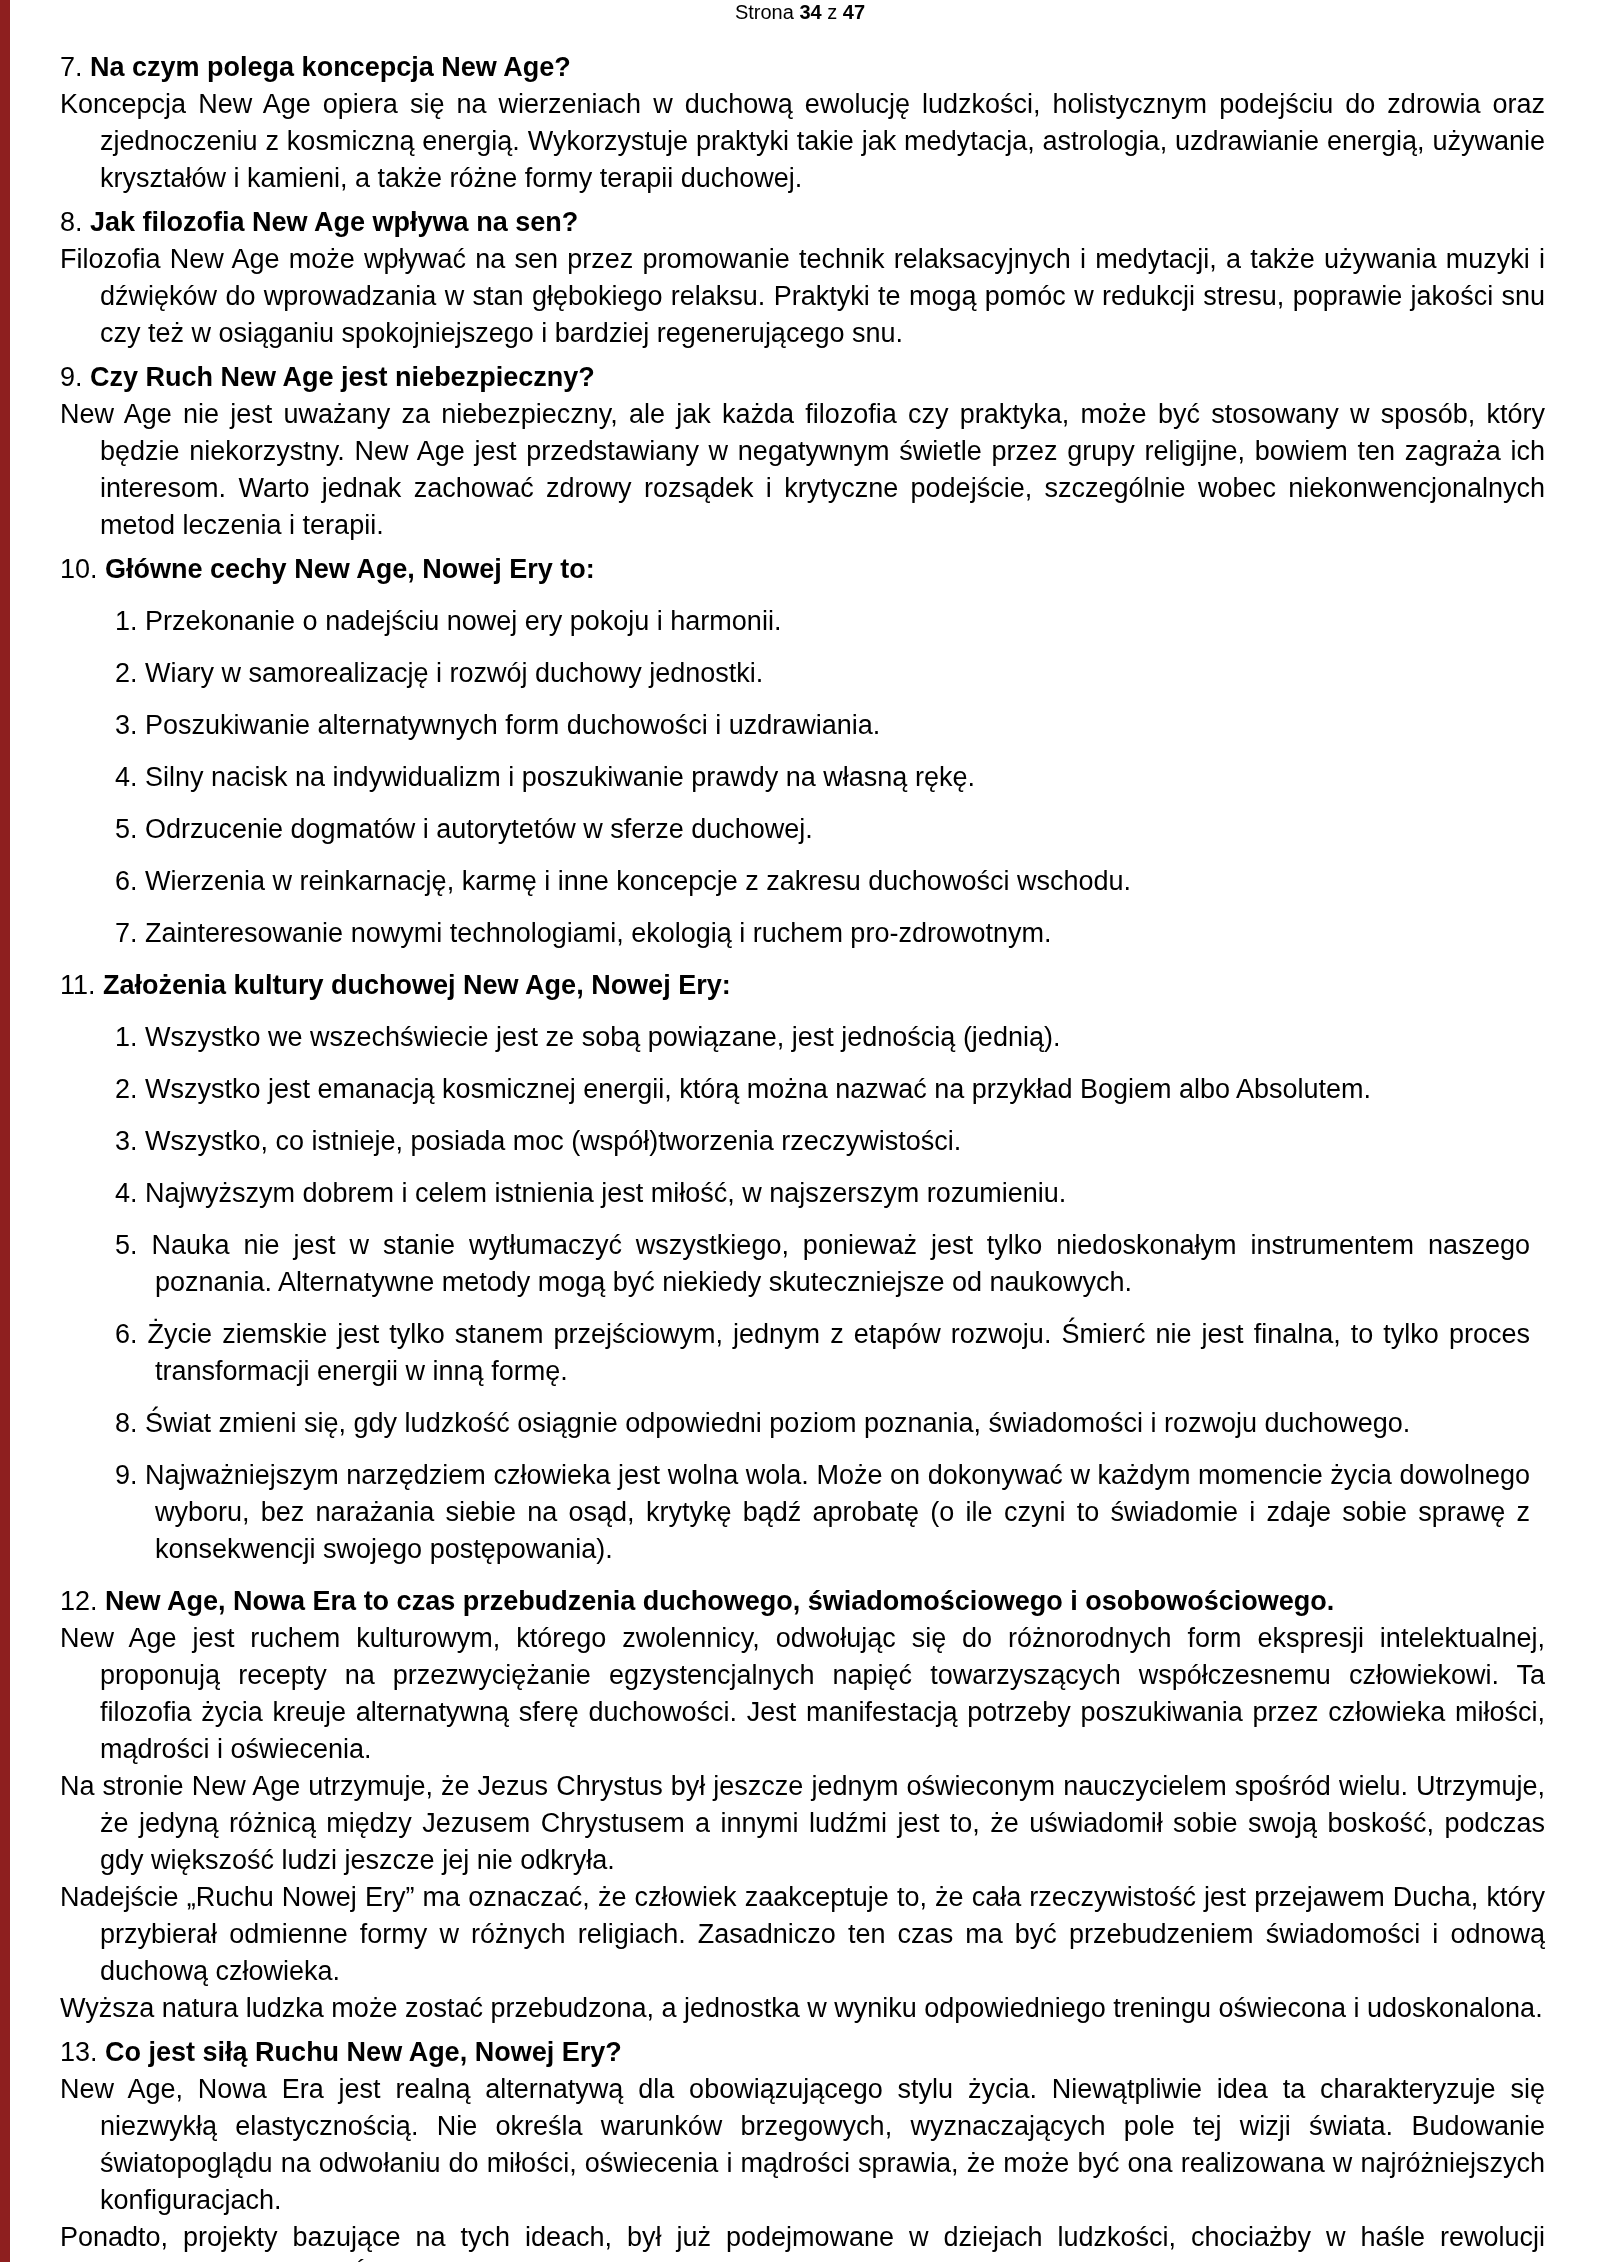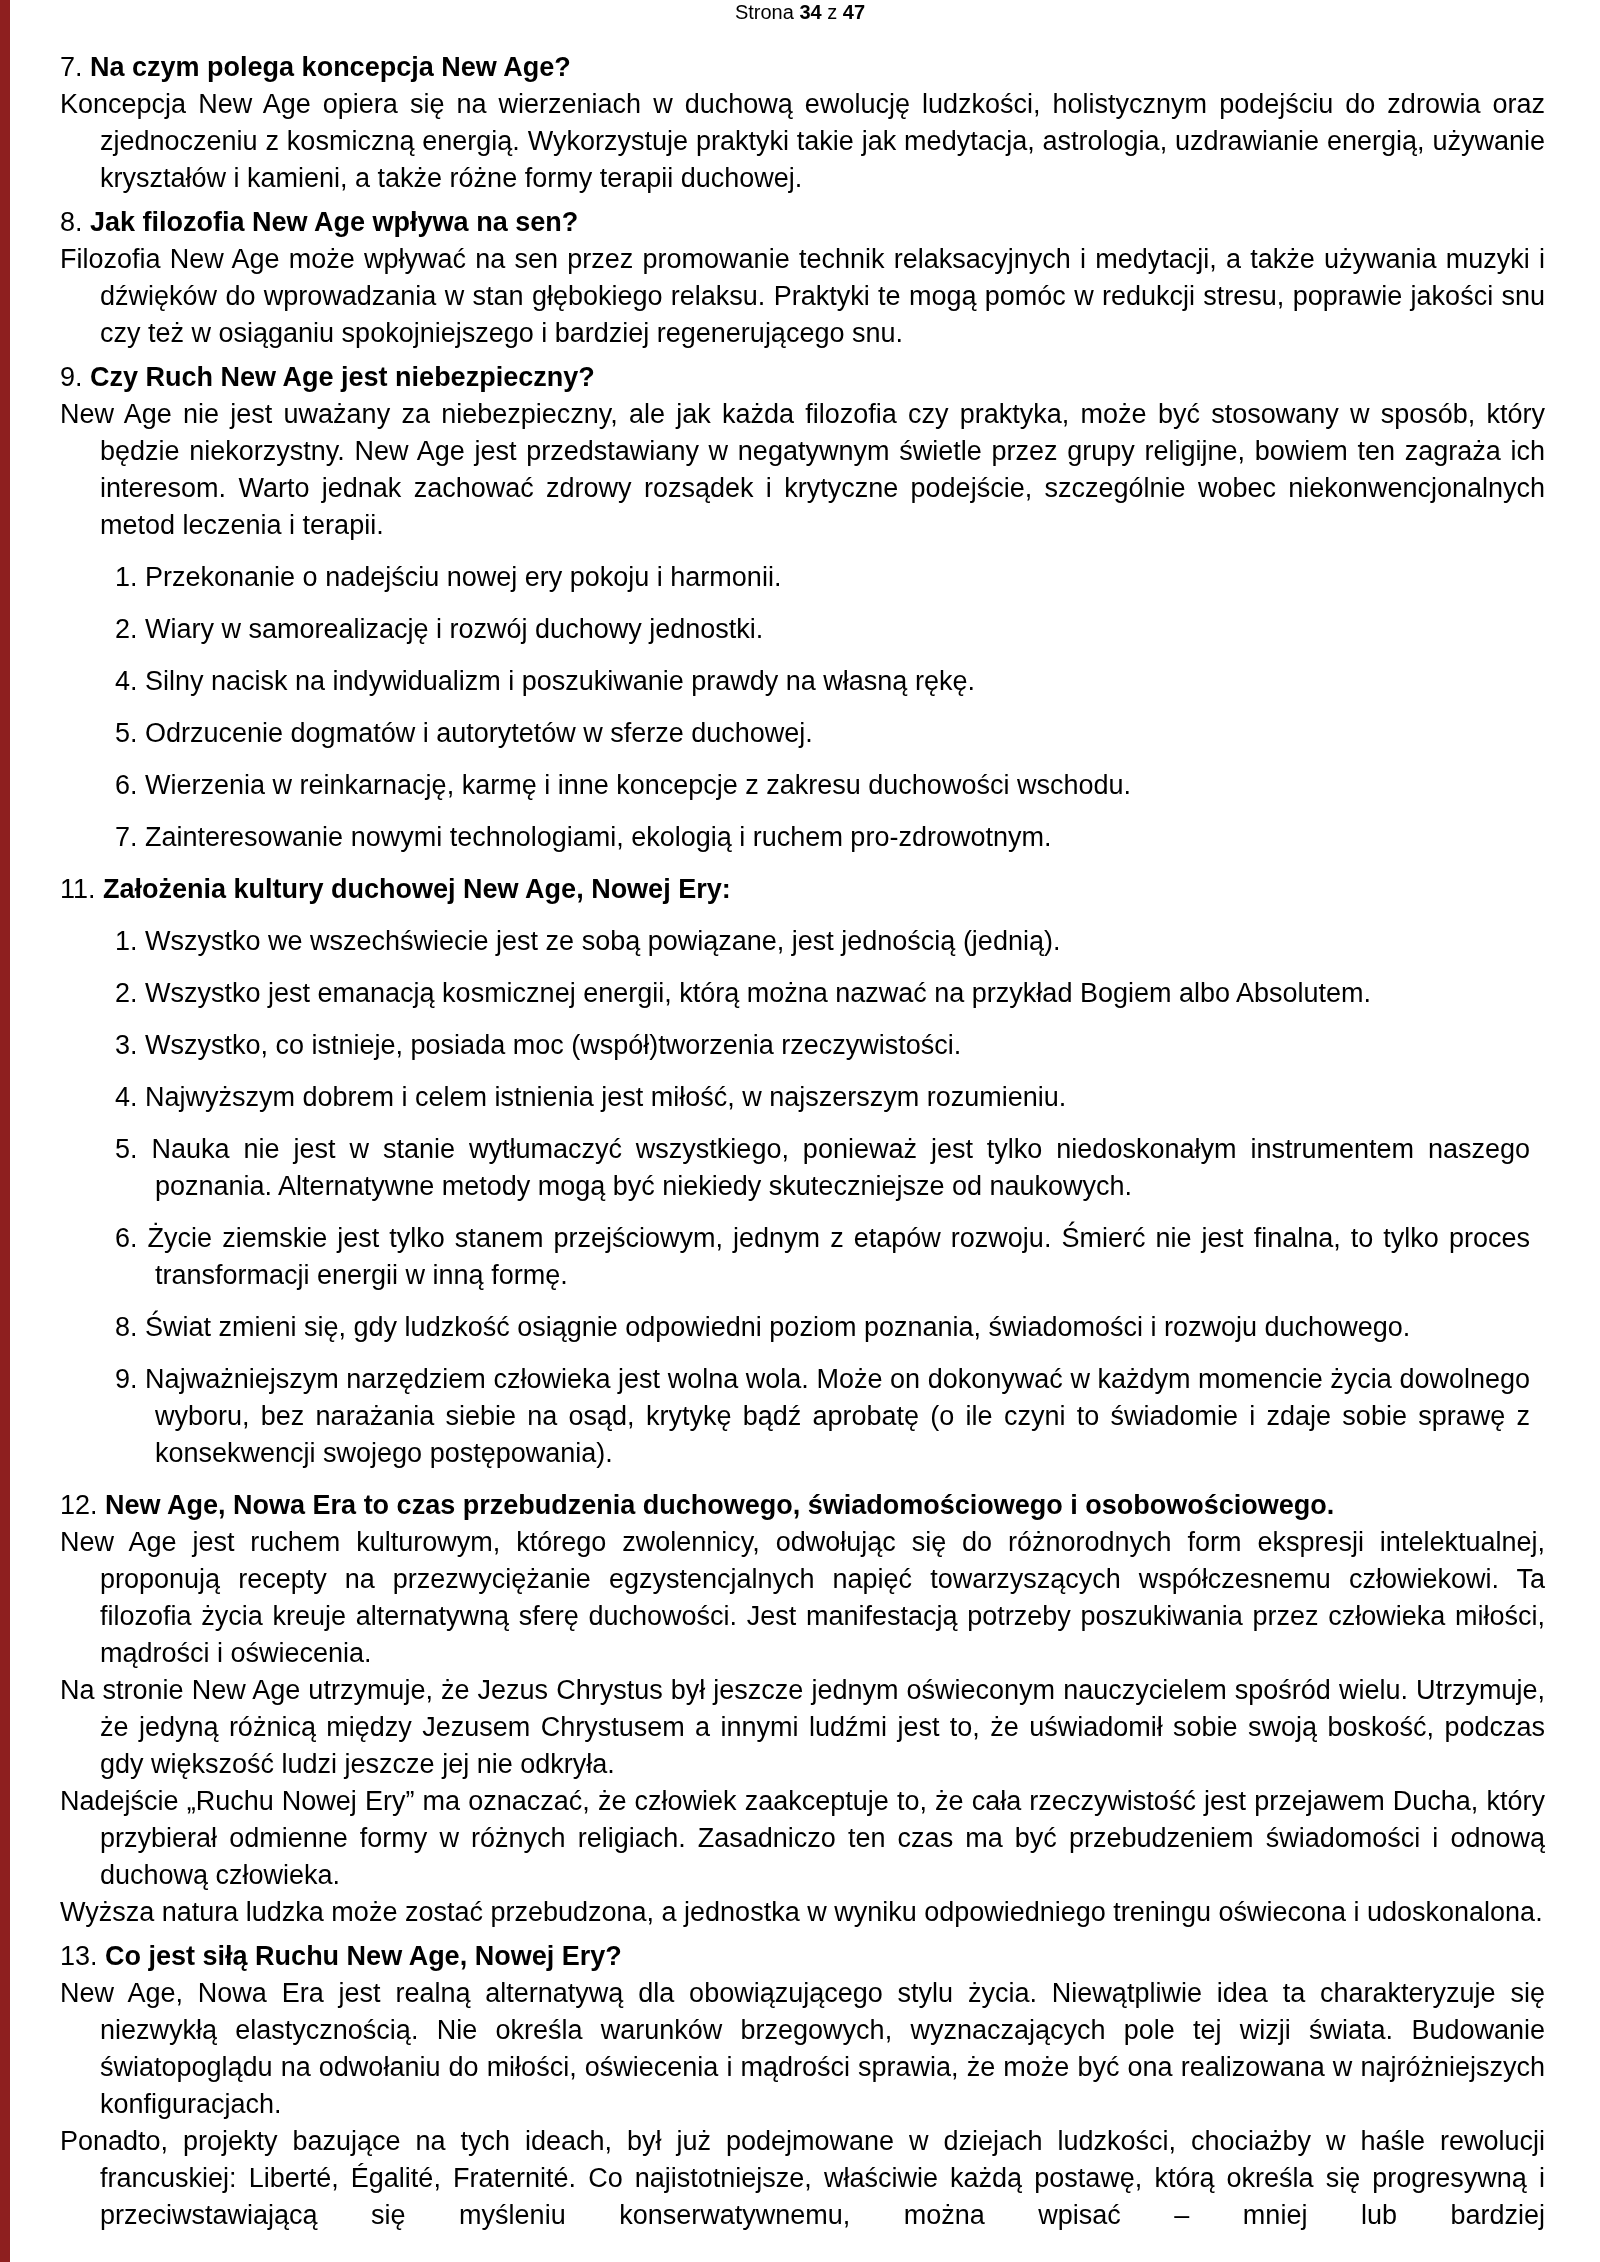--- a/index.html
+++ b/index.html
@@ -86,23 +86,25 @@
   </section>
 
   <section>
     <p class="heading"><span class="hnum">9.</span> <b>Czy Ruch New Age jest niebezpieczny?</b></p>
     <div class="paras">
         <p class="para">New Age nie jest uważany za niebezpieczny, ale jak każda filozofia czy praktyka, może być stosowany w sposób, który będzie niekorzystny. New Age jest przedstawiany w negatywnym świetle przez grupy religijne, bowiem ten zagraża ich interesom. Warto jednak zachować zdrowy rozsądek i krytyczne podejście, szczególnie wobec niekonwencjonalnych metod leczenia i terapii.</p>
       </div>
   </section>
 
   <section>
+    <p class="heading"><span class="hnum">10.</span> <b>Główne cechy New Age, Nowej Ery to:</b></p>
     <div class="items">
         <p class="li">1. Przekonanie o nadejściu nowej ery pokoju i harmonii.</p>
         <p class="li">2. Wiary w samorealizację i rozwój duchowy jednostki.</p>
+        <p class="li">3. Poszukiwanie alternatywnych form duchowości i uzdrawiania.</p>
         <p class="li">4. Silny nacisk na indywidualizm i poszukiwanie prawdy na własną rękę.</p>
         <p class="li">5. Odrzucenie dogmatów i autorytetów w sferze duchowej.</p>
         <p class="li">6. Wierzenia w reinkarnację, karmę i inne koncepcje z zakresu duchowości wschodu.</p>
         <p class="li">7. Zainteresowanie nowymi technologiami, ekologią i ruchem pro-zdrowotnym.</p>
       </div>
   </section>
 
   <section>
     <p class="heading"><span class="hnum">11.</span> <b>Założenia kultury duchowej New Age, Nowej Ery:</b></p>
     <div class="items">

